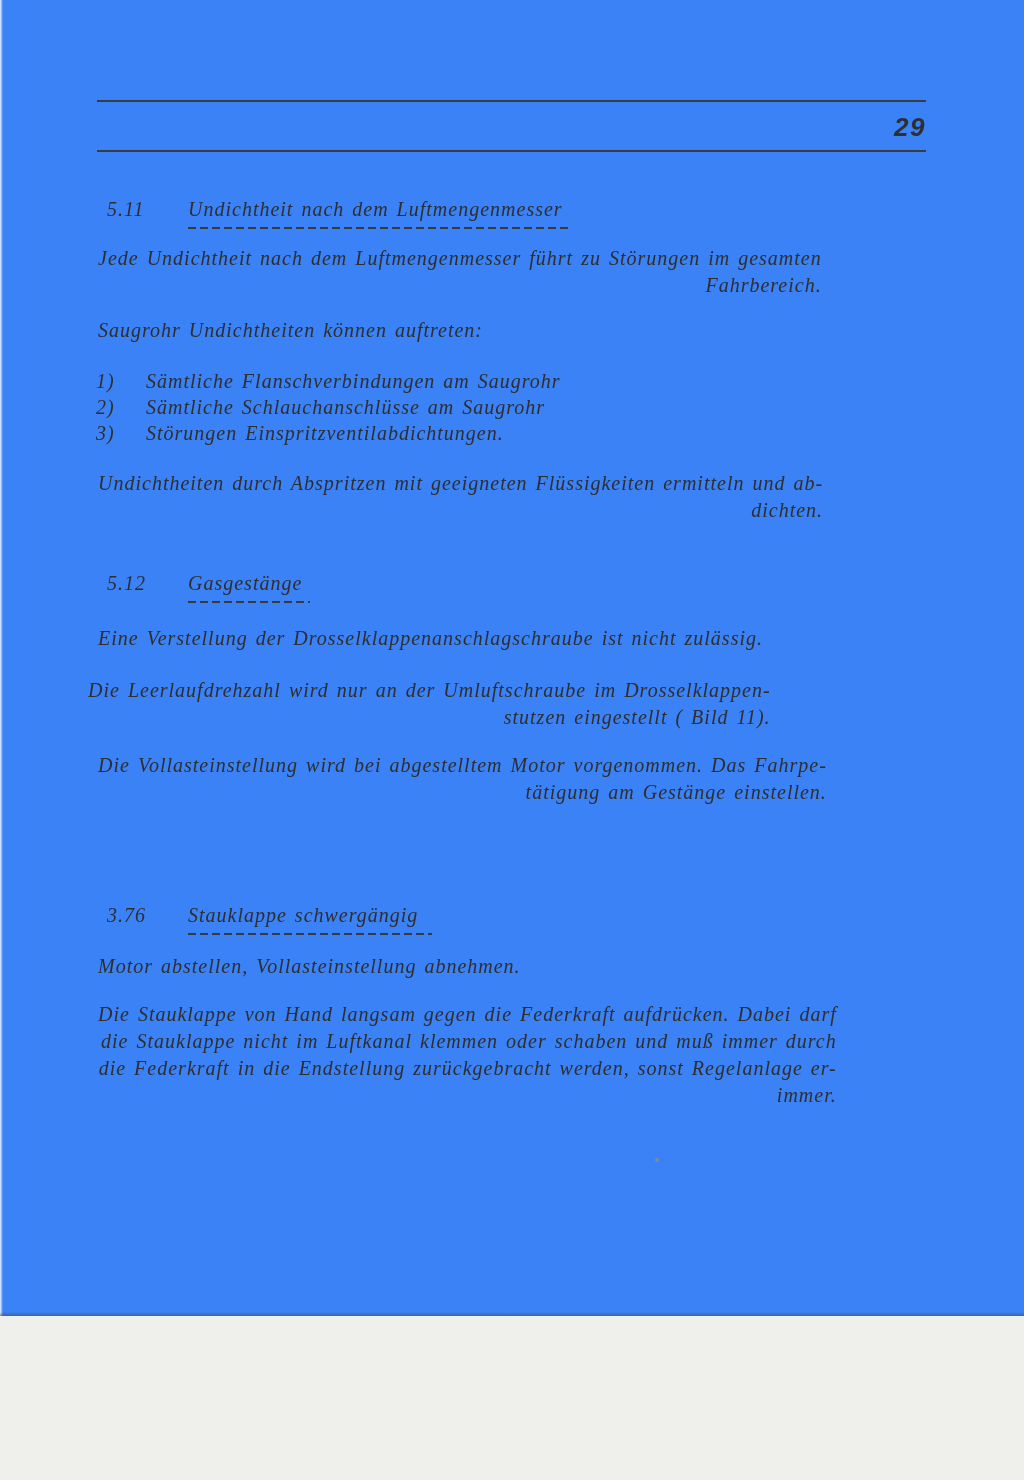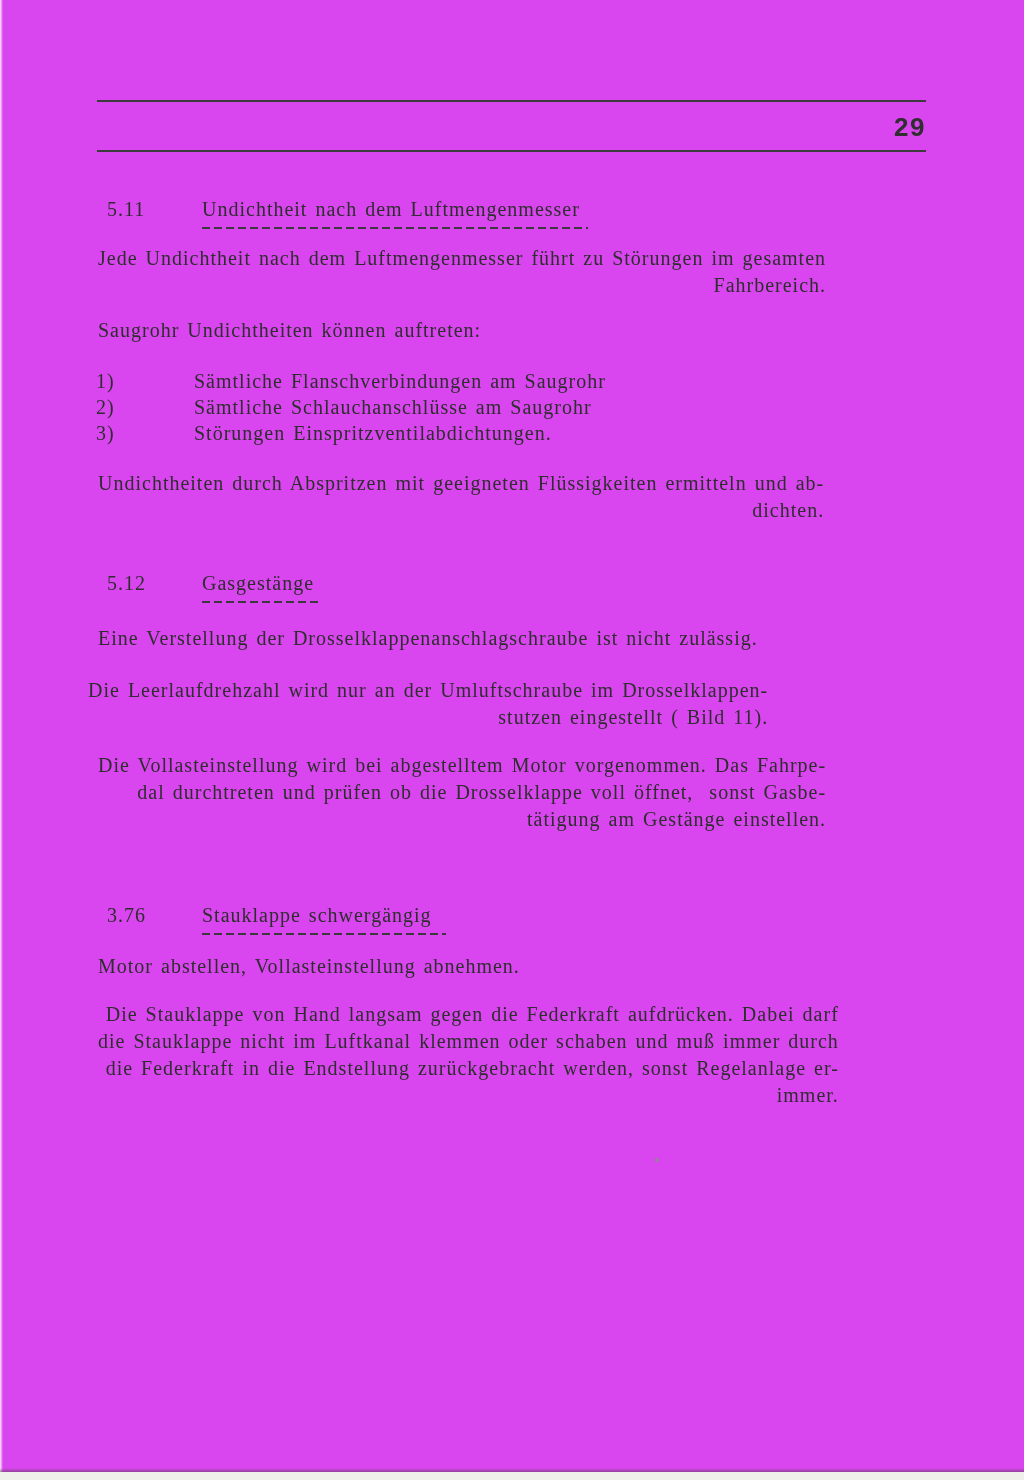--- a/index.html
+++ b/index.html
@@ -3,24 +3,25 @@
 <meta charset="utf-8">
 <style>
   html, body { margin: 0; padding: 0; }
   body {
     width: 1024px; height: 1480px;
     background: #efefec;
     font-family: "Liberation Serif", serif;
   }
   .page {
     position: relative;
-    width: 1024px; height: 1472px;
-    background: #d946ef;
+    width: 1024px; height: 1316px;
+    background: #3b82f6;
     color: #2e2e2e;
     overflow: hidden;
+    font-style: italic;
   }
   .edge-bottom {
     position: absolute; left: 0; right: 0; bottom: 0; height: 4px;
     background: linear-gradient(180deg, rgba(0,0,0,0) 0%, rgba(60,60,55,0.45) 100%);
   }
   .edge-left {
     position: absolute; left: 0; top: 0; bottom: 0; width: 3px;
     background: linear-gradient(90deg, rgba(255,255,255,0.9), rgba(255,255,255,0));
   }
   .rule {
@@ -44,38 +45,37 @@
     white-space: pre;
   }
   .sec-num { width: 81px; flex: none; }
   .sec-title {
     padding-bottom: 6px;
     background-image: repeating-linear-gradient(to right,
       #3a3a3a 0px, #3a3a3a 8px, transparent 8px, transparent 12px);
     background-size: 100% 2px;
     background-repeat: no-repeat;
     background-position: left bottom;
-    margin-left: 14px;
   }
   .trail-8  { padding-right: 8px; }
   .trail-14 { padding-right: 14px; }
   .para {
     position: absolute; left: 98px;
     font-size: 20px; line-height: 27px;
     letter-spacing: 1px; word-spacing: 2px;
   }
   .line { white-space: pre; text-align: right; }
   .list {
     position: absolute; left: 96px;
     font-size: 20px; line-height: 26px;
     letter-spacing: 1px; word-spacing: 2px;
   }
   .list-row { display: flex; }
   .list-marker { width: 50px; flex: none; white-space: pre; }
-  .list-text { white-space: pre; margin-left: 48px; }
+  .list-text { white-space: pre; }
   .speck {
     position: absolute; left: 655px; top: 1158px;
     width: 4px; height: 4px; border-radius: 50%;
     background: #8d8d89; opacity: 0.8;
   }
 </style>
 </head>
 <body>
 
 <div class="page">
@@ -127,21 +127,20 @@
     <div class="line">Eine Verstellung der Drosselklappenanschlagschraube ist nicht zulässig.</div>
   </div>
 
   <div class="para" style="top:677px;left:88px">
     <div class="line">Die Leerlaufdrehzahl wird nur an der Umluftschraube im Drosselklappen-</div>
     <div class="line">stutzen eingestellt ( Bild 11).</div>
   </div>
 
   <div class="para" style="top:752px">
     <div class="line">Die Vollasteinstellung wird bei abgestelltem Motor vorgenommen. Das Fahrpe-</div>
-    <div class="line">dal durchtreten und prüfen ob die Drosselklappe voll öffnet,  sonst Gasbe-</div>
     <div class="line">tätigung am Gestänge einstellen.</div>
   </div>
 
   <div class="heading" style="top:902px">
     <span class="sec-num">3.76</span>
     <span class="sec-title trail-14">Stauklappe schwergängig</span>
   </div>
 
   <div class="para" style="top:953px">
     <div class="line">Motor abstellen, Vollasteinstellung abnehmen.</div>

